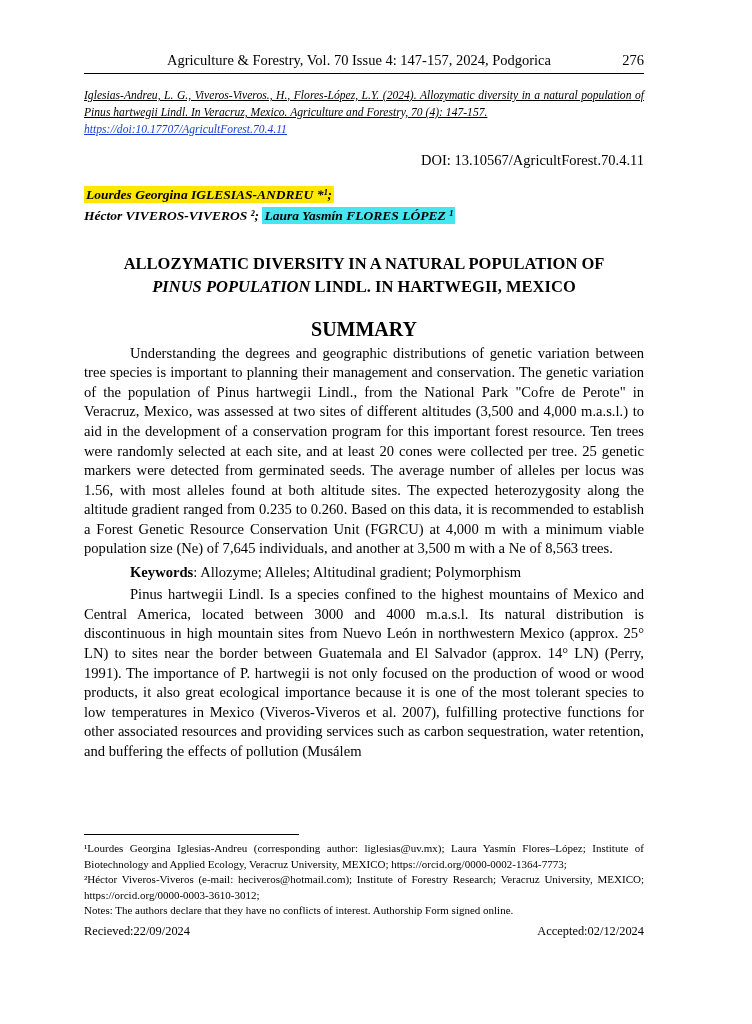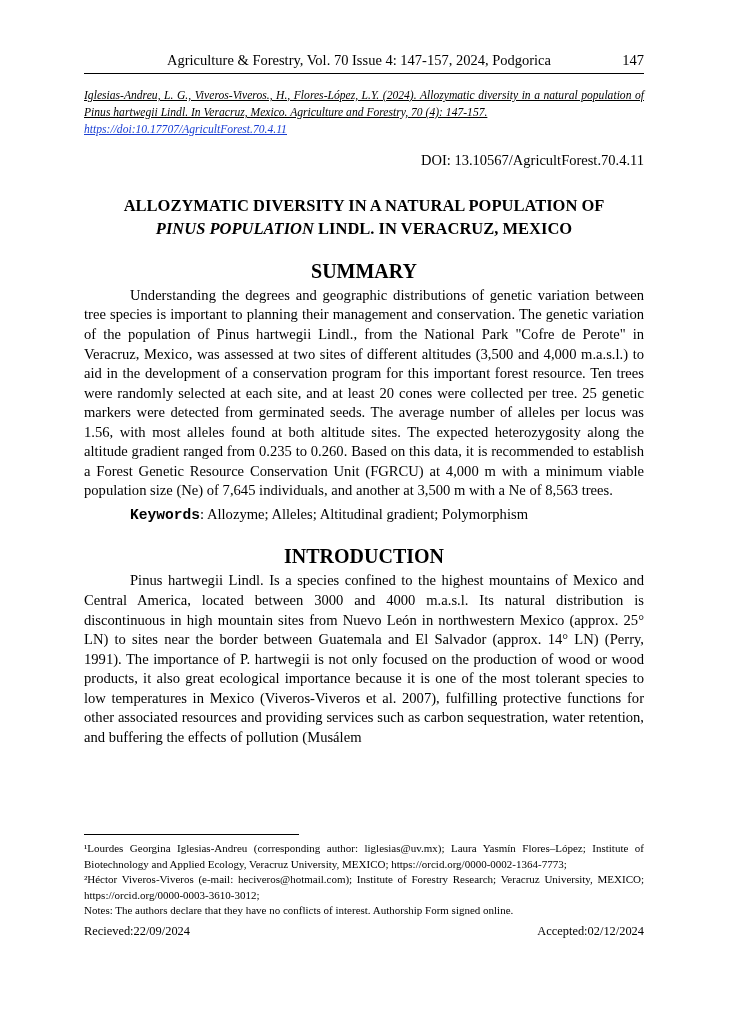--- a/index.html
+++ b/index.html
@@ -109,21 +109,21 @@
     text-indent: 46px;
   }
   .keywords {
     margin: 0;
     margin-top: 4px;
     font-size: 14.6px;
     line-height: 1.34;
     text-align: justify;
     text-indent: 46px;
   }
-  .keywords b { font-weight: bold; font-family: Liberation Mono, monospace; }
+  .keywords b { font-weight: bold; }
   .ital { font-style: italic; }
 
   
   .footnotes {
     position: absolute;
     left: 84px;
     top: 834px;
     width: 560px;
   }
   .fn-rule {
@@ -147,45 +147,50 @@
 </style>
 </head>
 <body>
 
 <div class="page">
 
   <div class="content">
 
     <div class="runhead">
       <span class="rh-title">Agriculture &amp; Forestry, Vol. 70 Issue 4: 147-157, 2024, Podgorica</span>
-      <span class="rh-page">147</span>
+      <span class="rh-page">276</span>
     </div>
 
     <div class="citation">
       <span>Iglesias-Andreu, L. G., Viveros-Viveros., H., Flores-López, L.Y. (2024). Allozymatic diversity in a natural population of Pinus hartwegii Lindl. In Veracruz, Mexico. Agriculture and Forestry, 70 (4): 147-157.</span>
       <br>
       <span class="doi-link">https://doi:10.17707/AgricultForest.70.4.11</span>
     </div>
 
     <div class="doi-line">DOI: 13.10567/AgricultForest.70.4.11</div>
 
+    <div class="authors">
+      <span class="hl-yellow">Lourdes Georgina IGLESIAS-ANDREU *¹;</span>
+      <br>
+      <span>Héctor VIVEROS-VIVEROS ²;</span>
+      <span class="hl-cyan">Laura Yasmín FLORES LÓPEZ ¹</span>
+    </div>
 
     <div class="paper-title">
       <div>ALLOZYMATIC DIVERSITY IN A NATURAL POPULATION OF</div>
       <div>
         <span class="ital">PINUS POPULATION</span>
-        <span>LINDL. IN VERACRUZ, MEXICO</span>
+        <span>LINDL. IN HARTWEGII, MEXICO</span>
       </div>
     </div>
 
     <div class="section-head">SUMMARY</div>
     <p class="body">Understanding the degrees and geographic distributions of genetic variation between tree species is important to planning their management and conservation. The genetic variation of the population of Pinus hartwegii Lindl., from the National Park "Cofre de Perote" in Veracruz, Mexico, was assessed at two sites of different altitudes (3,500 and 4,000 m.a.s.l.) to aid in the development of a conservation program for this important forest resource. Ten trees were randomly selected at each site, and at least 20 cones were collected per tree. 25 genetic markers were detected from germinated seeds. The average number of alleles per locus was 1.56, with most alleles found at both altitude sites. The expected heterozygosity along the altitude gradient ranged from 0.235 to 0.260. Based on this data, it is recommended to establish a Forest Genetic Resource Conservation Unit (FGRCU) at 4,000 m with a minimum viable population size (Ne) of 7,645 individuals, and another at 3,500 m with a Ne of 8,563 trees.</p>
     <p class="keywords"><b>Keywords</b><span>: Allozyme; Alleles; Altitudinal gradient; Polymorphism</span></p>
 
-    <div class="section-head">INTRODUCTION</div>
     <p class="body">Pinus hartwegii Lindl. Is a species confined to the highest mountains of Mexico and Central America, located between 3000 and 4000 m.a.s.l. Its natural distribution is discontinuous in high mountain sites from Nuevo León in northwestern Mexico (approx. 25° LN) to sites near the border between Guatemala and El Salvador (approx. 14° LN) (Perry, 1991). The importance of P. hartwegii is not only focused on the production of wood or wood products, it also great ecological importance because it is one of the most tolerant species to low temperatures in Mexico (Viveros-Viveros et al. 2007), fulfilling protective functions for other associated resources and providing services such as carbon sequestration, water retention, and buffering the effects of pollution (Musálem</p>
 
   </div>
 
   <div class="footnotes">
     <div class="fn-rule"></div>
     <p class="fn">¹Lourdes Georgina Iglesias-Andreu (corresponding author: liglesias@uv.mx); Laura Yasmín Flores–López; Institute of Biotechnology and Applied Ecology, Veracruz University, MEXICO; https://orcid.org/0000-0002-1364-7773;</p>
     <p class="fn">²Héctor Viveros-Viveros (e-mail: heciveros@hotmail.com); Institute of Forestry Research; Veracruz University, MEXICO; https://orcid.org/0000-0003-3610-3012;</p>
     <p class="fn">Notes: The authors declare that they have no conflicts of interest. Authorship Form signed online.</p>
     <div class="fn-dates">

